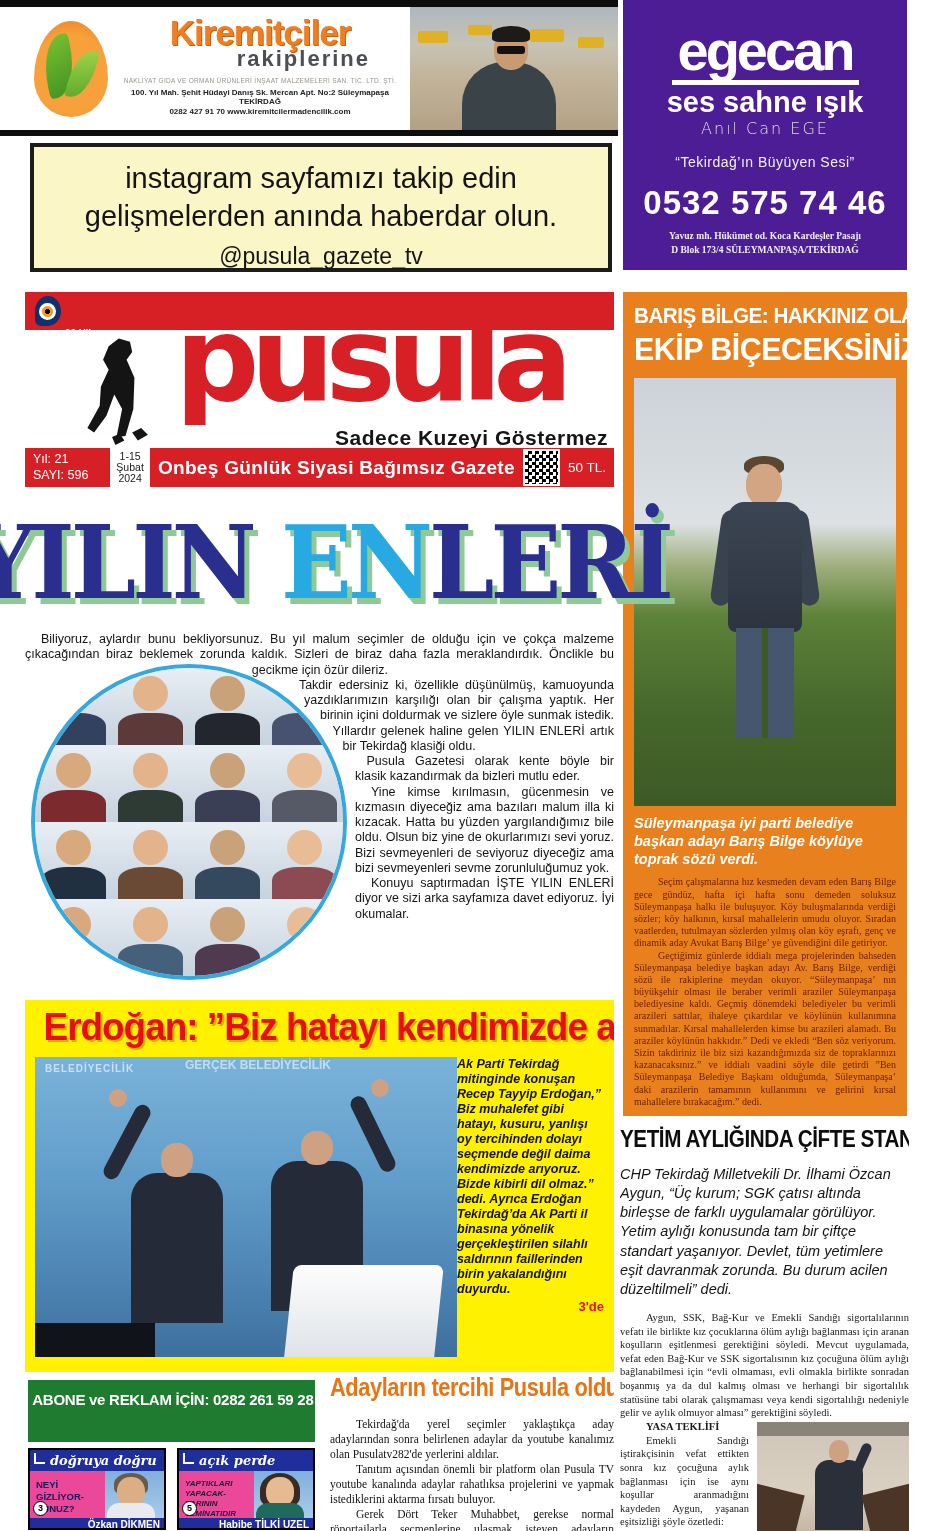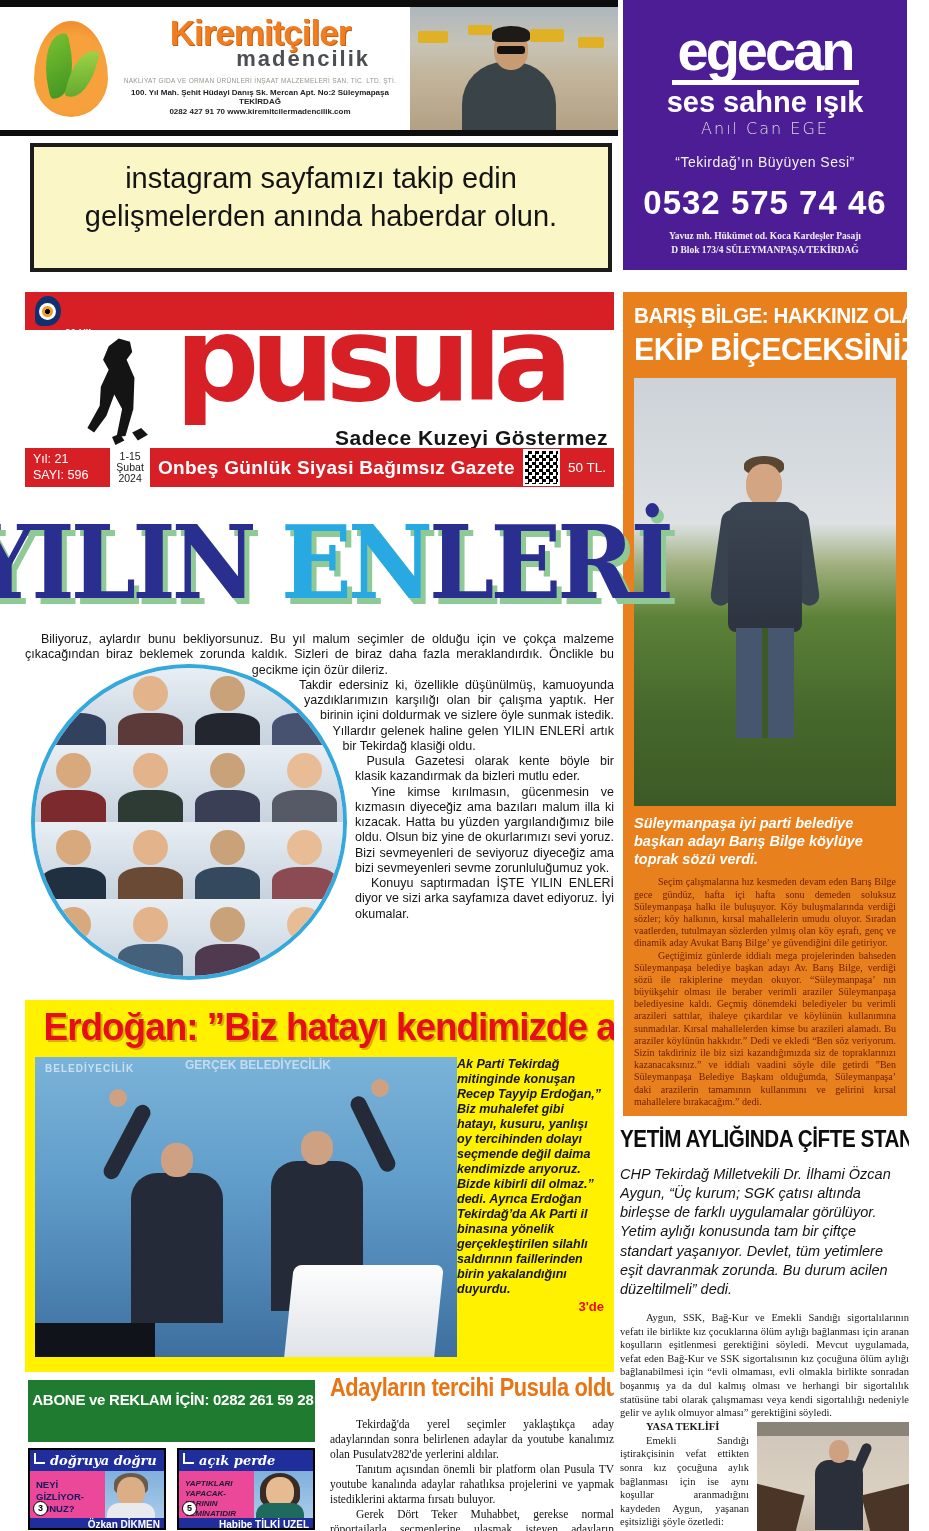--- a/index.html
+++ b/index.html
@@ -171,21 +171,21 @@
 
   <div class="abs" id="ad-kiremitciler">
     <div class="flame-wrap">
       <div class="flame">
           <div class="leaf leaf1"></div>
           <div class="leaf leaf2"></div>
         </div>
     </div>
     <div class="kir-text">
       <div class="kir-title">Kiremitçiler</div>
-      <div class="kir-sub">madencilik</div>
+      <div class="kir-sub">rakiplerine</div>
       <div class="kir-l1">NAKLİYAT GIDA VE ORMAN ÜRÜNLERİ İNŞAAT MALZEMELERİ SAN. TİC. LTD. ŞTİ.</div>
       <div class="kir-l2">100. Yıl Mah. Şehit Hüdayi Danış Sk. Mercan Apt. No:2 Süleymapaşa TEKİRDAĞ</div>
       <div class="kir-l3">0282 427 91 70 www.kiremitcilermadencilik.com</div>
     </div>
     <div class="kir-photo">
       <div class="digger" style="left:8px;top:24px;width:30px;height:12px;"></div>
       <div class="digger" style="left:58px;top:18px;width:24px;height:10px;"></div>
       <div class="digger" style="left:120px;top:22px;width:34px;height:13px;"></div>
       <div class="digger" style="left:168px;top:30px;width:26px;height:11px;"></div>
       <div class="kir-man"></div>
@@ -203,20 +203,21 @@
     <div class="ege-phone">0532 575 74 46</div>
     <div class="ege-addr">
       <div>Yavuz mh. Hükümet od. Koca Kardeşler Pasajı</div>
       <div>D Blok 173/4 SÜLEYMANPAŞA/TEKİRDAĞ</div>
     </div>
   </div>
 
   <div class="abs" id="box-instagram">
     <div class="insta-line">instagram sayfamızı takip edin</div>
     <div class="insta-line">gelişmelerden anında haberdar olun.</div>
+    <div class="insta-handle">@pusula_gazete_tv</div>
   </div>
 
   <div class="abs" id="masthead">
     <div class="mast-top">
       <div class="eye"></div>
       <span class="yil-badge">20.YIL</span>
     </div>
     <div class="mast-mid">
       <svg class="ataturk" viewBox="0 0 60 100">
         <path d="M28 4 l10 3 2 9 -5 7 7 16 -1 28 -7 24 -8 1 5 -25 -7 -13 -7 19 -11 15 -6 -4 11 -20 1 -17 7 -15 -5 -9 5 -12 z" fill="#141414"></path>

